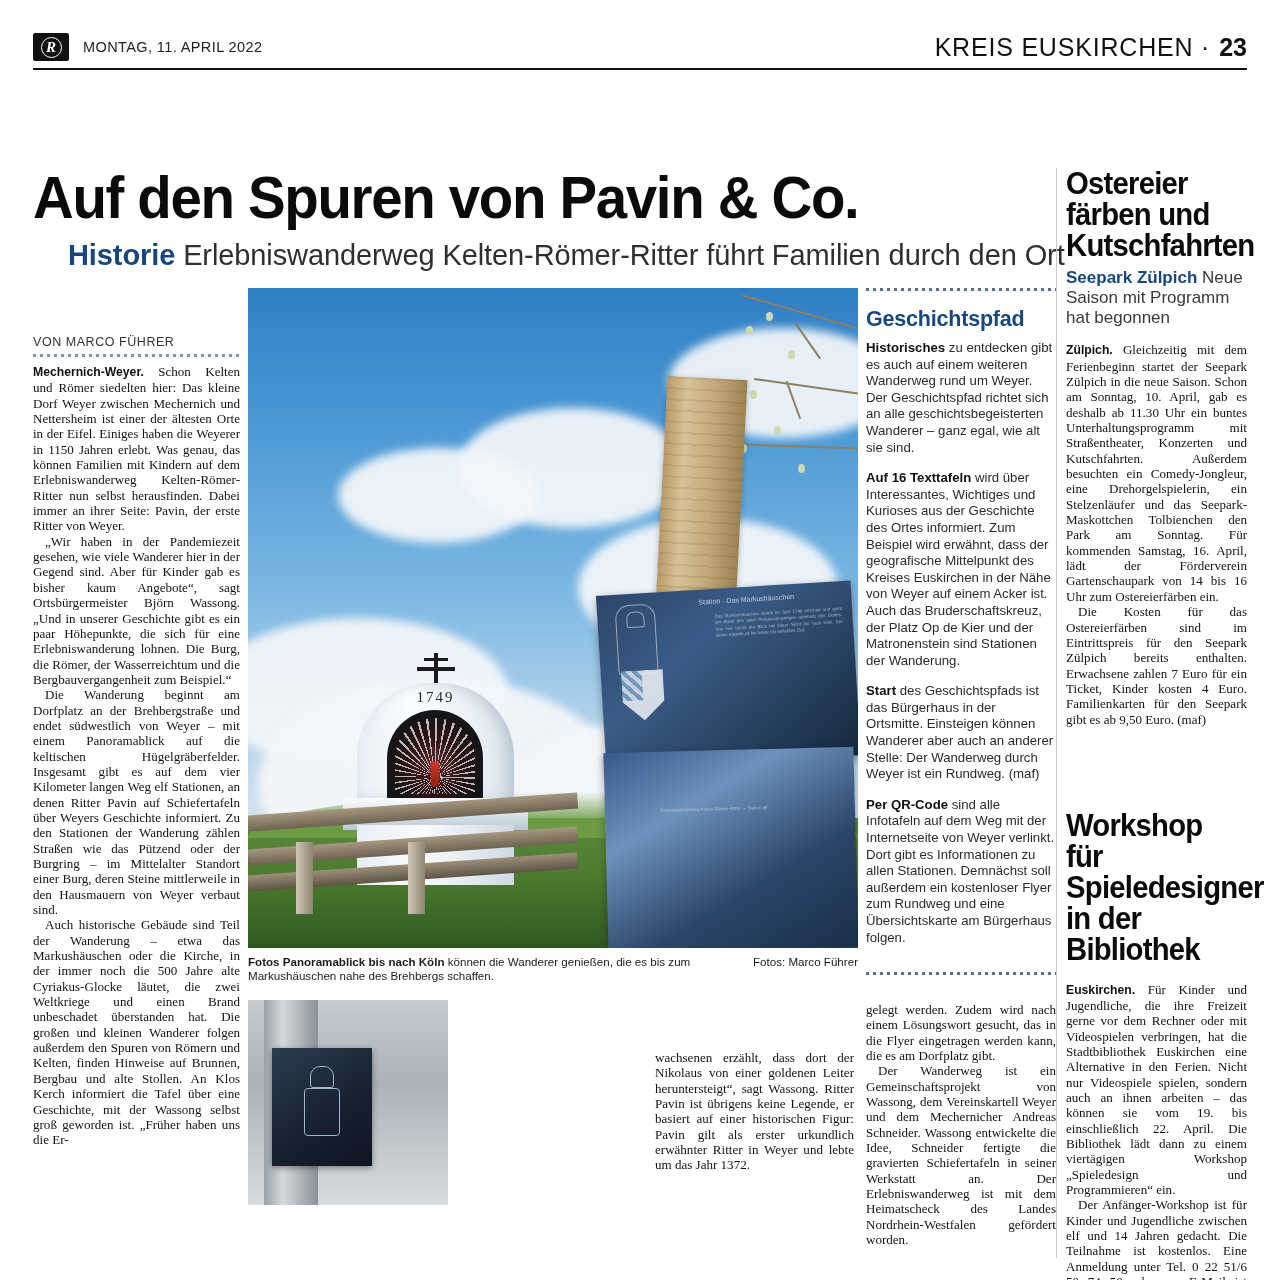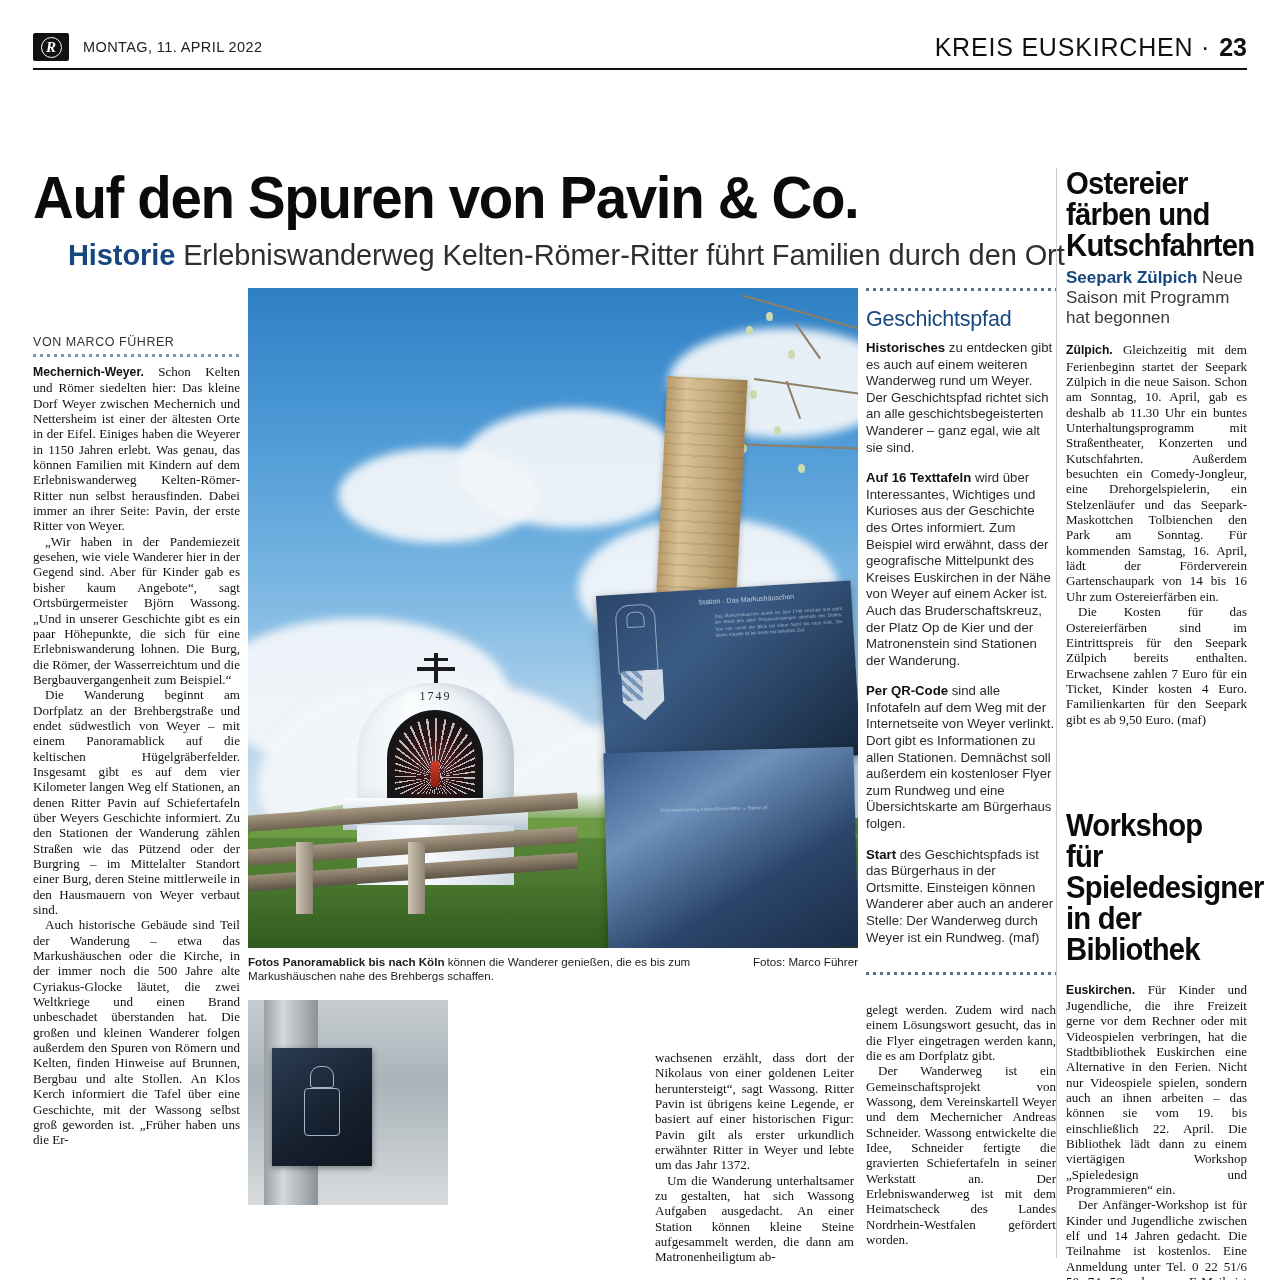--- a/index.html
+++ b/index.html
@@ -123,21 +123,21 @@
 
   .caption {
     font-size: 11.6px; line-height: 14px; color: #1b1b1b;
     padding-top: 7px;
   }
   .caption b { font-weight: bold; }
   .credit { float: right; }
 
   
   .boxhead {
-    font-size: 21.5px; font-weight: normal; color: #16477e;
+    font-size: 21.5px; font-weight: bold; color: #16477e;
     letter-spacing: -.2px; padding: 9px 0 8px 0;
   }
   .boxbody {
     font-size: 13.2px; line-height: 16.6px; color: #2a2a2a;
     font-family: "Liberation Sans", sans-serif;
     font-weight: 300;
   }
   .boxbody p { margin: 0 0 14px 0; }
   .boxbody b { font-weight: bold; color: #111; }
 
@@ -217,21 +217,21 @@
     content: ""; position: absolute; left: -17px; top: 14px;
     width: 38px; height: 4px; background: #1a1a1a;
   }
   .cross::after {
     content: ""; position: absolute; left: -10px; top: 5px;
     width: 24px; height: 3px; background: #1a1a1a;
   }
   .shrine-year {
     position: absolute; left: 50%; top: 34px; transform: translateX(-50%);
     font-family: "Liberation Serif", serif;
-    font-size: 12px; color: #2a2a2a; letter-spacing: 2px;
+    font-size: 15px; color: #2a2a2a; letter-spacing: 2px;
   }
   .post {
     position: absolute; right: 118px; top: 90px; width: 80px; height: 290px;
     background: linear-gradient(to right, #b89a68 0%, #d8c296 25%, #c4aa7c 60%, #9e8252 100%);
     transform: rotate(3deg);
     box-shadow: 0 2px 6px rgba(0,0,0,.25);
   }
   .post::after {
     content: ""; position: absolute; inset: 0;
     background: repeating-linear-gradient(to bottom, rgba(90,70,40,.12) 0 2px, transparent 2px 11px);
@@ -434,39 +434,38 @@
         <div class="sp-slate">
           <div class="sp-knight"></div>
         </div>
       </div>
     </div>
   </div>
 
   <div class="col c4" style="top:1002px;margin-top:48px;">
     <div class="body">
       <p class="first">wachsenen erzählt, dass dort der Nikolaus von einer goldenen Leiter heruntersteigt“, sagt Wassong. Ritter Pavin ist übrigens keine Legende, er basiert auf einer historischen Figur: Pavin gilt als erster urkundlich erwähnter Ritter in Weyer und lebte um das Jahr 1372.</p>
-      <p>Um die Wanderung unterhaltsamer zu gestalten, hat sich Wassong Aufgaben ausgedacht. An einer Station können kleine Steine aufgesammelt werden, die dann am Matronenheiligtum ab-</p>
     </div>
   </div>
 
   <div class="col c5" style="top:1002px;">
     <div class="body">
       <p class="first">gelegt werden. Zudem wird nach einem Lösungswort gesucht, das in die Flyer eingetragen werden kann, die es am Dorfplatz gibt.</p>
       <p>Der Wanderweg ist ein Gemeinschaftsprojekt von Wassong, dem Vereinskartell Weyer und dem Mechernicher Andreas Schneider. Wassong entwickelte die Idee, Schneider fertigte die gravierten Schiefertafeln in seiner Werkstatt an. Der Erlebniswanderweg ist mit dem Heimatscheck des Landes Nordrhein-Westfalen gefördert worden.</p>
     </div>
   </div>
 
   <div class="col c5" style="top:288px; width:190px;">
     <div class="dotrule dark"></div>
     <div class="boxhead">Geschichtspfad</div>
     <div class="boxbody">
       <p><b>Historisches</b><span> zu entdecken gibt es auch auf einem weiteren Wanderweg rund um Weyer. Der Geschichtspfad richtet sich an alle geschichtsbegeisterten Wanderer – ganz egal, wie alt sie sind.</span></p>
       <p><b>Auf 16 Texttafeln</b><span> wird über Interessantes, Wichtiges und Kurioses aus der Geschichte des Ortes informiert. Zum Beispiel wird erwähnt, dass der geografische Mittelpunkt des Kreises Euskirchen in der Nähe von Weyer auf einem Acker ist. Auch das Bruderschaftskreuz, der Platz Op de Kier und der Matronenstein sind Stationen der Wanderung.</span></p>
+      <p><b>Start</b><span> des Geschichtspfads ist das Bürgerhaus in der Ortsmitte. Einsteigen können Wanderer aber auch an anderer Stelle: Der Wanderweg durch Weyer ist ein Rundweg. (maf)</span></p>
       <p><b>Per QR-Code</b><span> sind alle Infotafeln auf dem Weg mit der Internetseite von Weyer verlinkt. Dort gibt es Informationen zu allen Stationen. Demnächst soll außerdem ein kostenloser Flyer zum Rundweg und eine Übersichtskarte am Bürgerhaus folgen.</span></p>
-      <p><b>Start</b><span> des Geschichtspfads ist das Bürgerhaus in der Ortsmitte. Einsteigen können Wanderer aber auch an anderer Stelle: Der Wanderweg durch Weyer ist ein Rundweg. (maf)</span></p>
     </div>
   </div>
   <div class="dotrule dark" style="position:absolute; left:866px; top:972px; width:190px;"></div>
 
   <div class="vrule" style="left:1056px; top:168px; height:1090px;"></div>
 
   <div class="col c6" style="top:168px;">
     <div class="rail-head">Ostereier färben und Kutschfahrten</div>
     <div class="rail-sub">
       <b>Seepark Zülpich</b><span> Neue Saison mit Programm hat begonnen</span>

